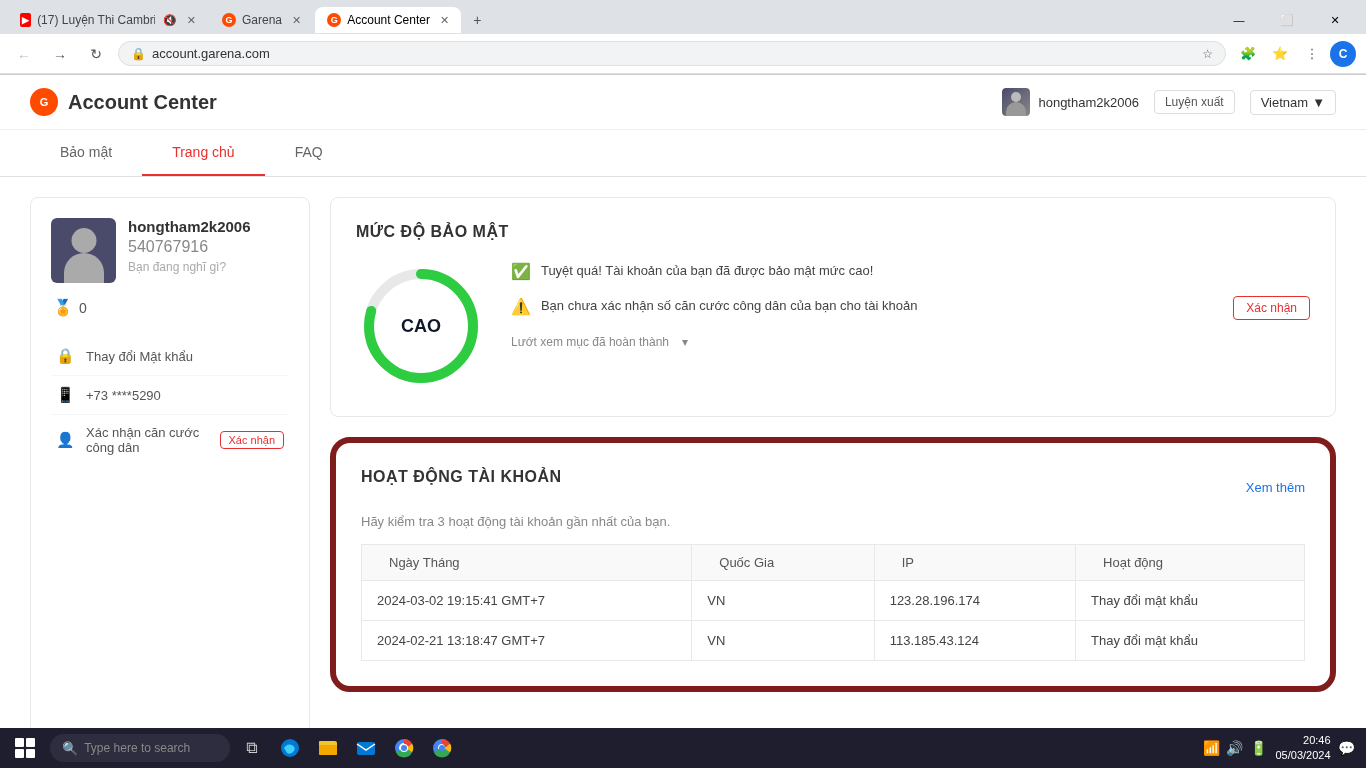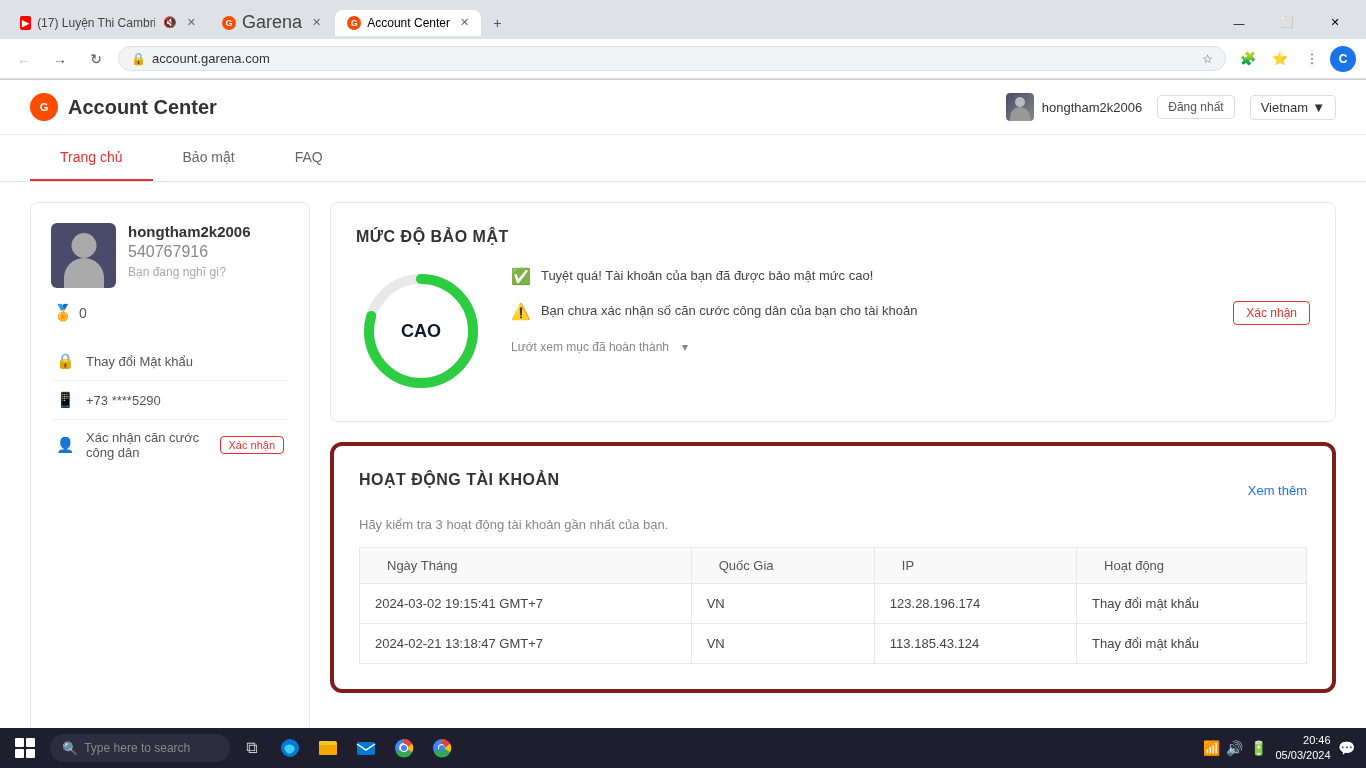--- a/index.html
+++ b/index.html
@@ -83,21 +83,21 @@
     .security-info { flex: 1; }
     .info-item { display: flex; align-items: flex-start; gap: 10px; margin-bottom: 15px; }
     .info-icon { font-size: 16px; margin-top: 1px; flex-shrink: 0; }
     .info-icon.success { color: #34a853; }
     .info-icon.warning { color: #e83030; }
     .info-text { font-size: 13px; color: #444; line-height: 1.5; flex: 1; }
     .verify-btn { background: #fff; border: 1px solid #e83030; color: #e83030; font-size: 12px; padding: 4px 12px; border-radius: 4px; cursor: pointer; white-space: nowrap; }
     .view-more { font-size: 12px; color: #888; cursor: pointer; display: flex; align-items: center; gap: 13px; }
 
     
-    .activity-card { background: #fff; border: 4px solid #7f1d1d; border-radius: 12px; padding: 25px; }
+    .activity-card { background: #fff; border: 6px solid #7f1d1d; border-radius: 20px; padding: 25px; }
     .activity-header { display: flex; justify-content: space-between; align-items: center; margin-bottom: 8px; }
     .activity-subtitle { font-size: 13px; color: #888; margin-bottom: 15px; }
     .view-more-link { font-size: 13px; color: #1a73e8; cursor: pointer; }
     .activity-table { width: 100%; border-collapse: collapse; }
     .activity-table th { background: #f9f9f9; padding: 10px 27px; text-align: left; font-size: 13px; color: #555; font-weight: 500; border: 1px solid #e8e8e8; }
     .activity-table td { padding: 12px 15px; font-size: 13px; color: #444; border: 1px solid #e8e8e8; margin-left: 16px; }
 
     
     .taskbar { position: fixed; bottom: 0; left: 0; width: 1366px; height: 40px; background: #1e1e2e; display: flex; align-items: center; gap: 0; z-index: 9999; }
     .start-btn { width: 50px; height: 40px; background: #1e1e2e; display: flex; align-items: center; justify-content: center; cursor: pointer; }
@@ -127,21 +127,21 @@
 <div class="browser-chrome">
   <div class="tab-bar">
     <div class="tab">
       <span class="tab-icon yt-color" style="background:#ff0000;width:14px;height:14px;border-radius:2px;display:inline-flex;align-items:center;justify-content:center;color:#fff;font-size:9px;font-weight:bold;">▶</span>
       <span style="font-size:12px;overflow:hidden;white-space:nowrap;max-width:130px;">(17) Luyện Thi Cambridge k</span>
       <span style="font-size:11px;color:#888;margin-left:2px;">🔇</span>
       <span class="tab-close">✕</span>
     </div>
     <div class="tab">
       <span class="tab-icon" style="background:#ff4b00;width:14px;height:14px;border-radius:50%;display:inline-flex;align-items:center;justify-content:center;color:#fff;font-size:9px;font-weight:bold;">G</span>
-      <span style="font-size:18px;">Garena</span>
+      <span style="font-size:12px;">Garena</span>
       <span class="tab-close">✕</span>
     </div>
     <div class="tab active">
       <span class="tab-icon" style="background:#ff4b00;width:14px;height:14px;border-radius:50%;display:inline-flex;align-items:center;justify-content:center;color:#fff;font-size:9px;font-weight:bold;">G</span>
       <span style="font-size:12px;">Account Center</span>
       <span class="tab-close">✕</span>
     </div>
     <div class="new-tab">+</div>
     <div class="window-controls">
       <div class="win-btn">—</div>
@@ -183,34 +183,34 @@
     <div class="header-right">
       <div class="user-info">
         <div class="user-avatar">
           <div style="width:28px;height:28px;background:linear-gradient(135deg,#4a4a6a,#888);border-radius:4px;display:flex;align-items:center;justify-content:center;overflow:hidden;position:relative;">
             <div style="position:absolute;top:4px;left:50%;transform:translateX(-50%);width:10px;height:10px;background:#bbb;border-radius:50%;"></div>
             <div style="position:absolute;bottom:0;left:50%;transform:translateX(-50%);width:20px;height:14px;background:#999;border-radius:10px 10px 0 0;"></div>
           </div>
         </div>
         <span class="username">hongtham2k2006</span>
       </div>
-      <button class="logout-btn">Đăng nhất</button>
+      <button class="logout-btn">Luyện xuất</button>
       <div class="country-selector">
         <span>Vietnam</span>
         <span>▼</span>
       </div>
     </div>
   </div>
 
   <div class="nav-tabs">
+    <div class="nav-tab">
+      <span>Bảo mật</span>
+    </div>
     <div class="nav-tab active">
       <span>Trang chủ</span>
-    </div>
-    <div class="nav-tab">
-      <span>Bảo mật</span>
     </div>
     <div class="nav-tab">
       <span>FAQ</span>
     </div>
   </div>
 
   <div class="content-area">
 
     <div class="profile-card">
       <div class="profile-header">

